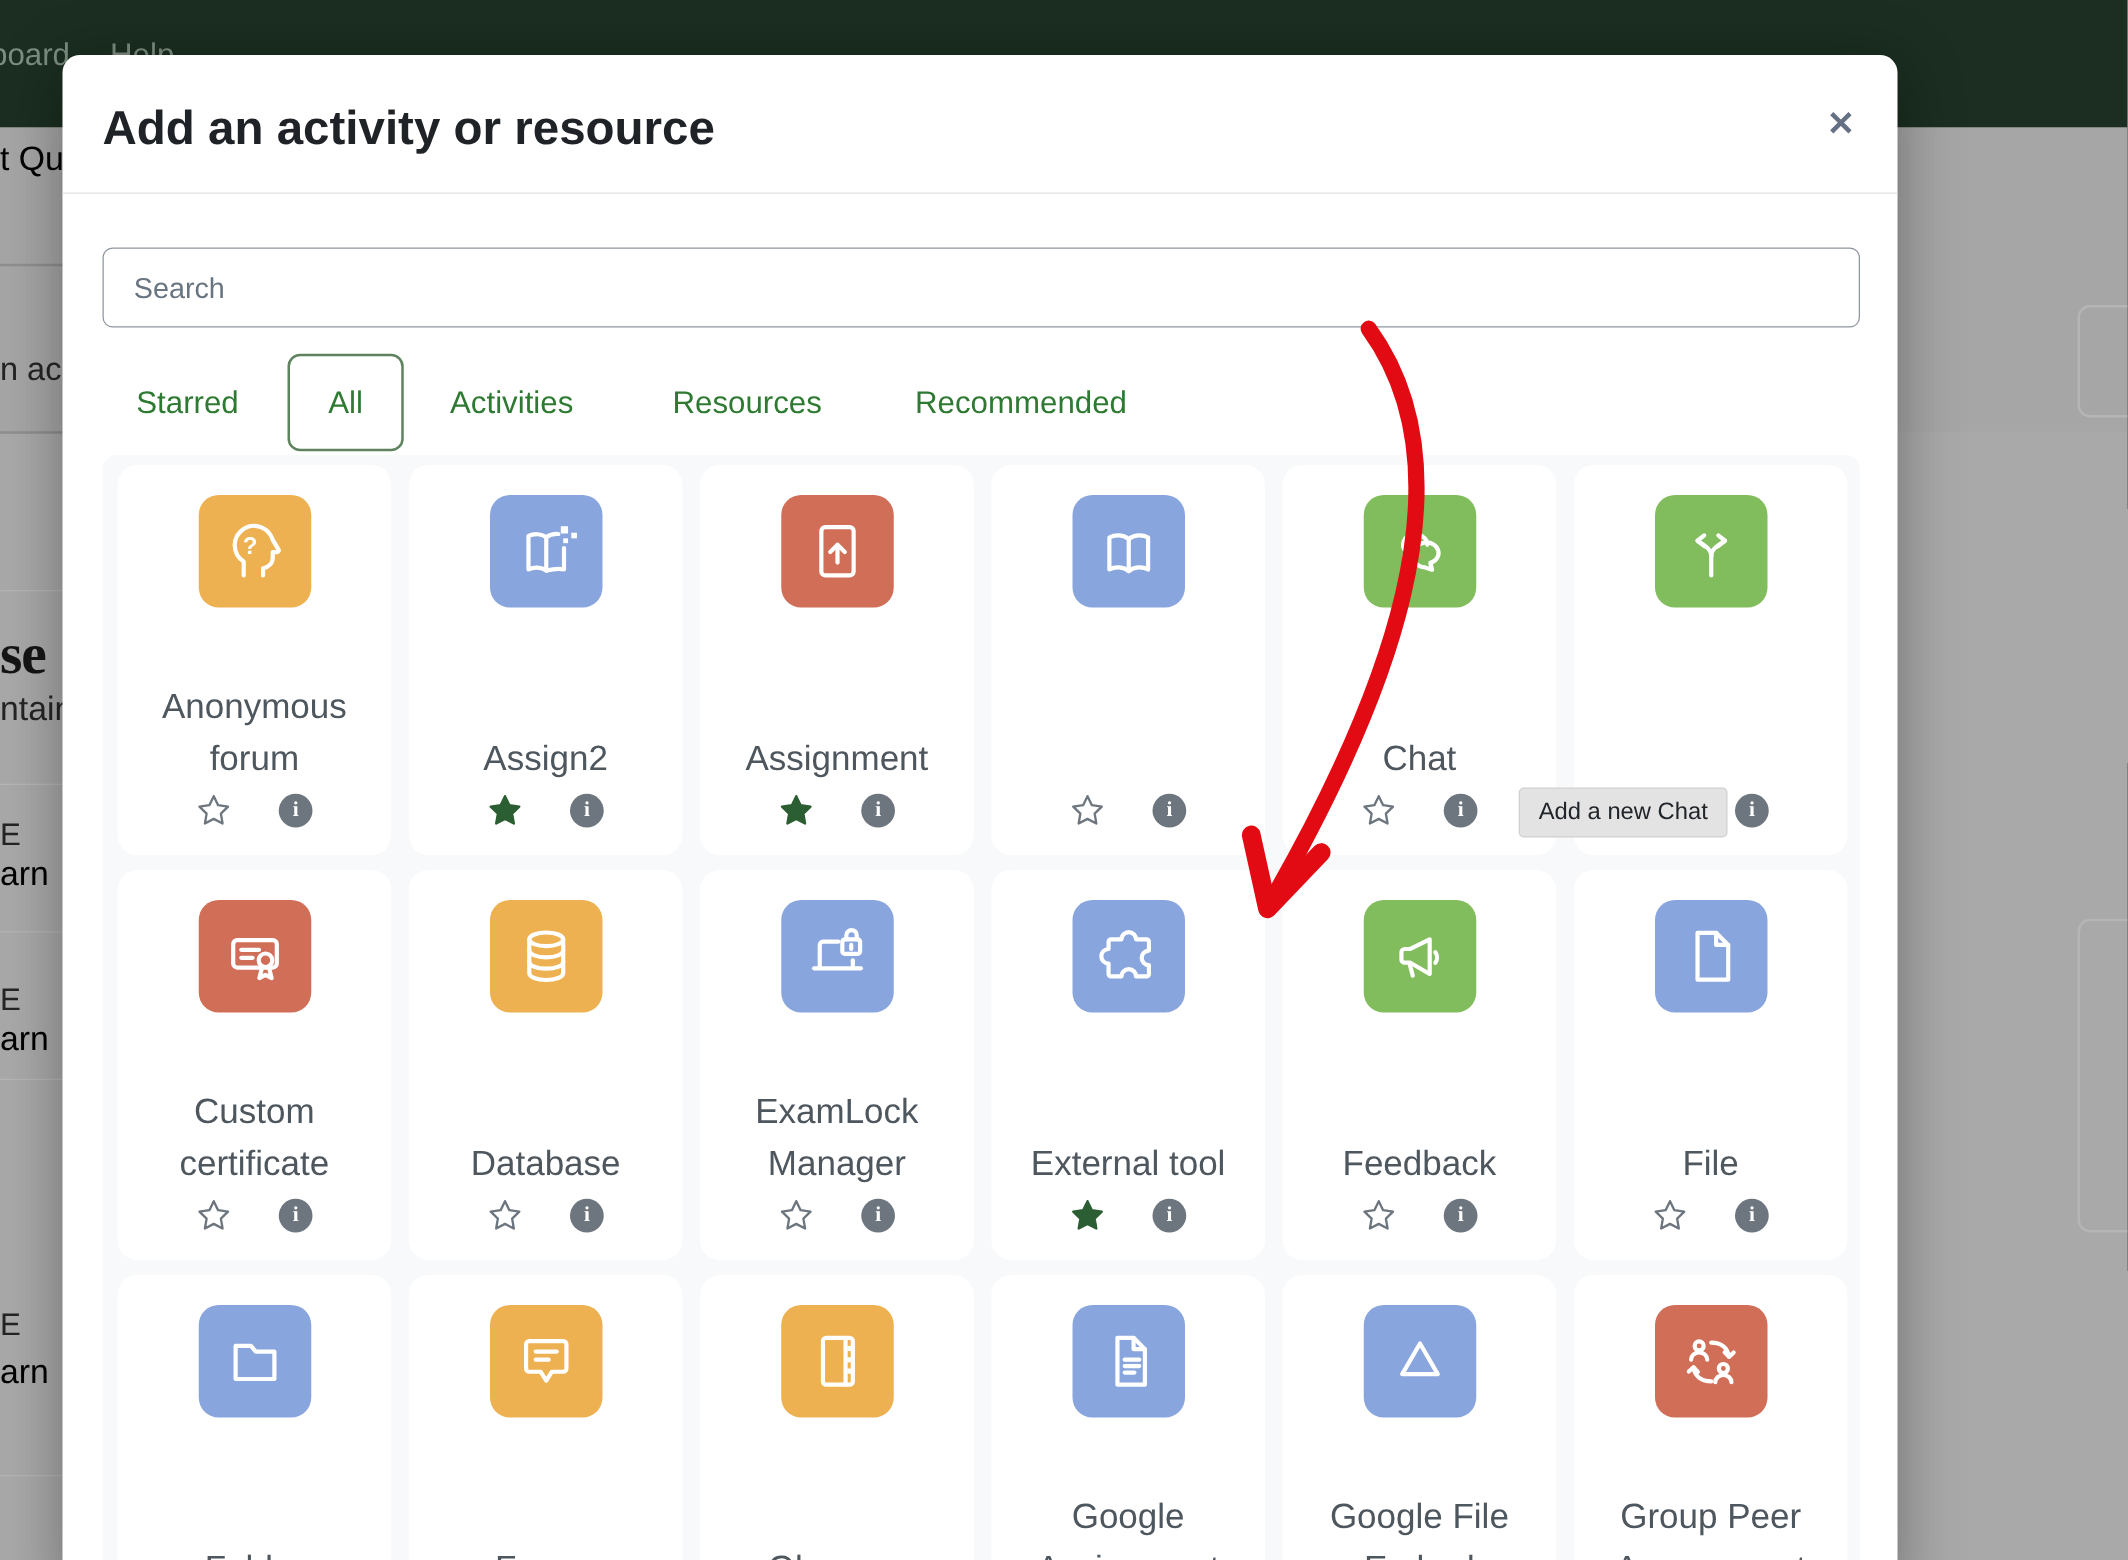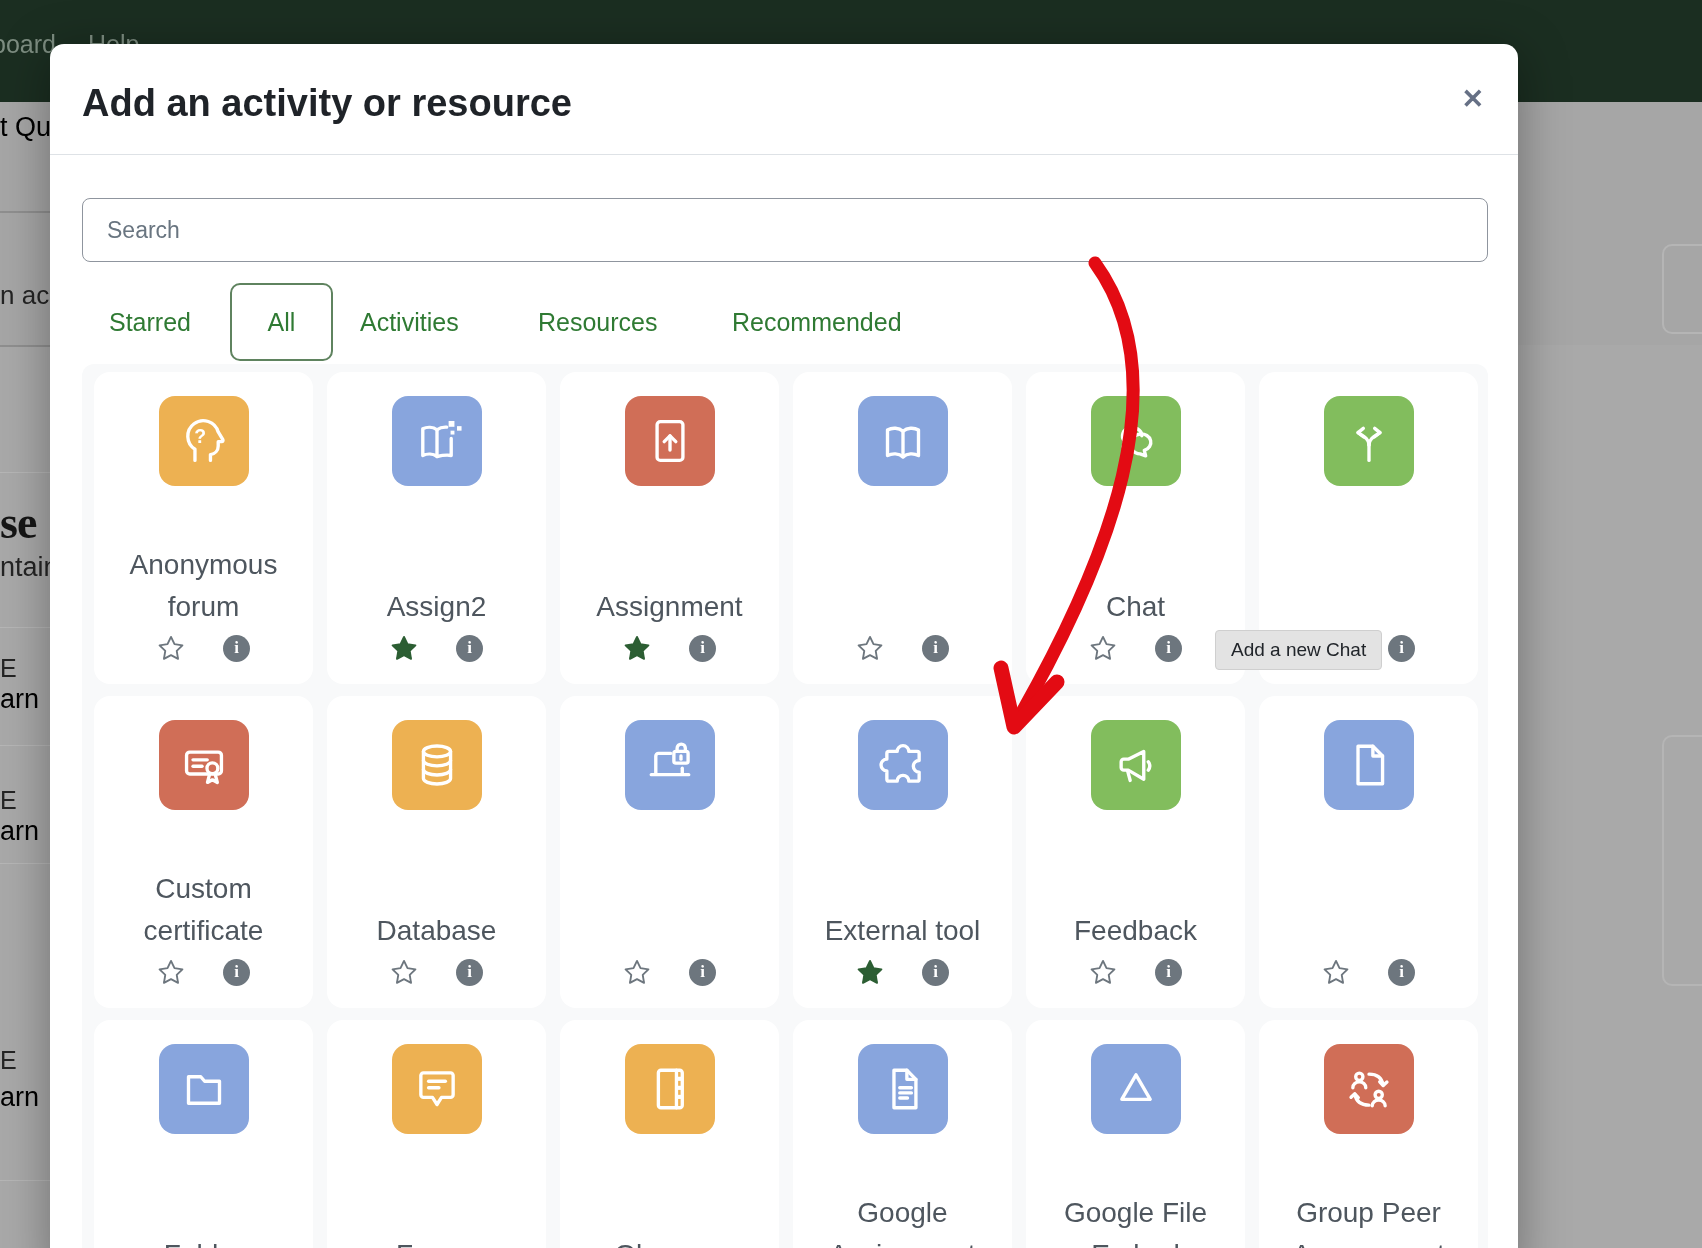--- a/index.html
+++ b/index.html
@@ -25,21 +25,21 @@
          border-radius:14px 14px 0 0;z-index:10;box-shadow:0 10px 50px rgba(0,0,0,.35);}
   .modal-title{position:absolute;left:32px;top:38px;font-size:38px;font-weight:700;color:#1f2328;}
   .modal-close{position:absolute;right:34px;top:42px;font-size:27px;color:#667085;font-weight:600;
                cursor:pointer;line-height:1;}
   .modal-div{position:absolute;left:0;top:110px;width:100%;border-top:1px solid #dee2e6;}
   .search{position:absolute;left:32px;top:154px;width:1406px;height:64px;border:1px solid #8f959e;
           border-radius:8px;font-size:23px;color:#1f2328;padding:0 24px;box-sizing:border-box;
           font-family:"Liberation Sans", sans-serif;background:#fff;outline:none;}
   .search::placeholder{color:#697580;}
   .tab{position:absolute;top:264px;font-size:25px;color:#2f7a33;cursor:pointer;line-height:28px;}
-  .tab-all-box{position:absolute;left:180px;top:239px;width:103px;height:78px;border:2px solid #5f835f;
+  .tab-all-box{position:absolute;left:180px;top:239px;width:93px;height:78px;border:2px solid #5f835f;
                border-radius:10px;background:#fff;display:flex;align-items:center;justify-content:center;
                font-size:25px;color:#2f7a33;cursor:pointer;box-sizing:border-box;z-index:3;}
 
   
   .grid{position:absolute;left:32px;top:320px;width:1406px;height:910px;background:#f8f9fa;
         border-radius:12px;box-sizing:border-box;padding:8px 0 0 12px;
         display:grid;grid-template-columns:repeat(6,219px);grid-auto-rows:312px;gap:12px 14px;}
   .card{position:relative;width:219px;height:312px;background:#fff;border-radius:16px;cursor:pointer;}
   .icon-box{position:absolute;left:50%;top:24px;transform:translateX(-50%);width:90px;height:90px;
             border-radius:16px;display:flex;align-items:center;justify-content:center;}
@@ -275,20 +275,24 @@
           <div class="icon-box" style="background:#88a5dd">
             <svg viewBox="0 0 48 48" fill="none" stroke="#fff" stroke-width="2.6" stroke-linecap="round" stroke-linejoin="round">
               <path d="M13 31V17a2 2 0 0 1 2-2h9.5"></path>
               <path d="M33.5 26.5V31"></path>
               <path d="M9.5 31.5h29"></path>
               <rect x="27" y="13.5" width="11" height="9" rx="1.5"></rect>
               <path d="M29.5 13.5V11a3.2 3.2 0 0 1 6.4 0v2.5"></path>
               <path d="M32.5 17v2.5"></path>
             </svg>
           </div>
+          <div class="card-label">
+            <div>ExamLock</div>
+            <div>Manager</div>
+          </div>
           <div class="card-foot">
             <span class="star ">
               <svg viewBox="0 0 48 48">
                 <path d="M24 5l6 12.4 13.6 2-9.8 9.6 2.3 13.6L24 36.2 11.9 42.6l2.3-13.6L4.4 19.4l13.6-2z"></path>
               </svg>
             </span>
             <span class="info">i</span>
           </div>
         </div>
         <div class="card">
@@ -328,20 +332,23 @@
             </span>
             <span class="info">i</span>
           </div>
         </div>
         <div class="card">
           <div class="icon-box" style="background:#88a5dd">
             <svg viewBox="0 0 48 48" fill="none" stroke="#fff" stroke-width="2.6" stroke-linecap="round" stroke-linejoin="round">
               <path d="M15.5 38.5v-29h11.5l7.5 7.5v21.5z"></path>
               <path d="M27 9.5V17h7.5"></path>
             </svg>
+          </div>
+          <div class="card-label">
+            <div>File</div>
           </div>
           <div class="card-foot">
             <span class="star ">
               <svg viewBox="0 0 48 48">
                 <path d="M24 5l6 12.4 13.6 2-9.8 9.6 2.3 13.6L24 36.2 11.9 42.6l2.3-13.6L4.4 19.4l13.6-2z"></path>
               </svg>
             </span>
             <span class="info">i</span>
           </div>
         </div>

